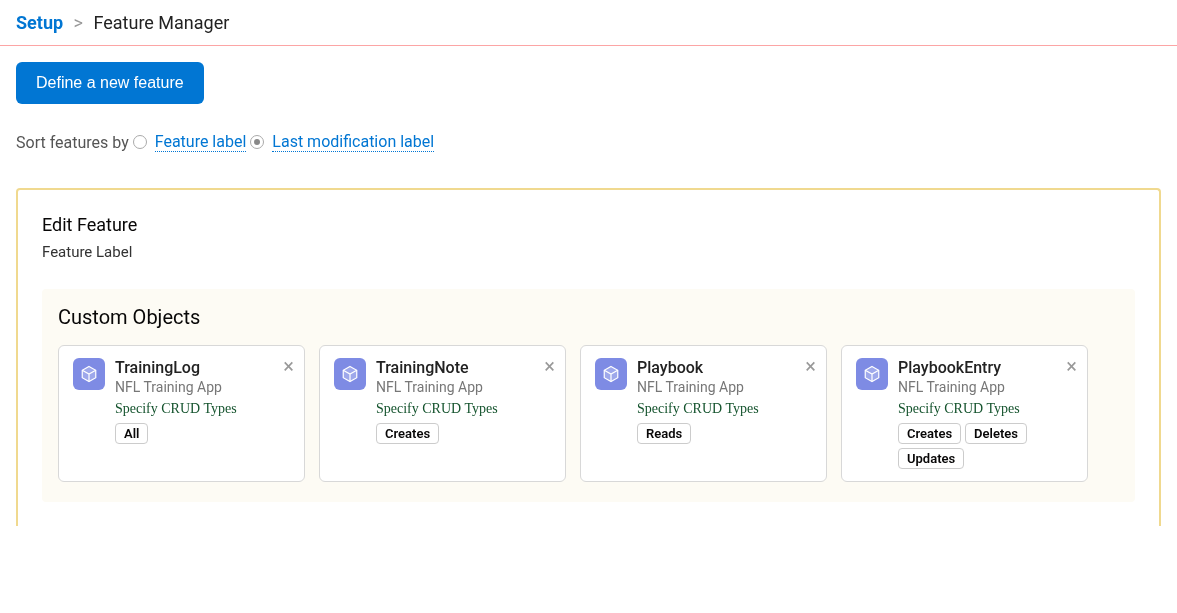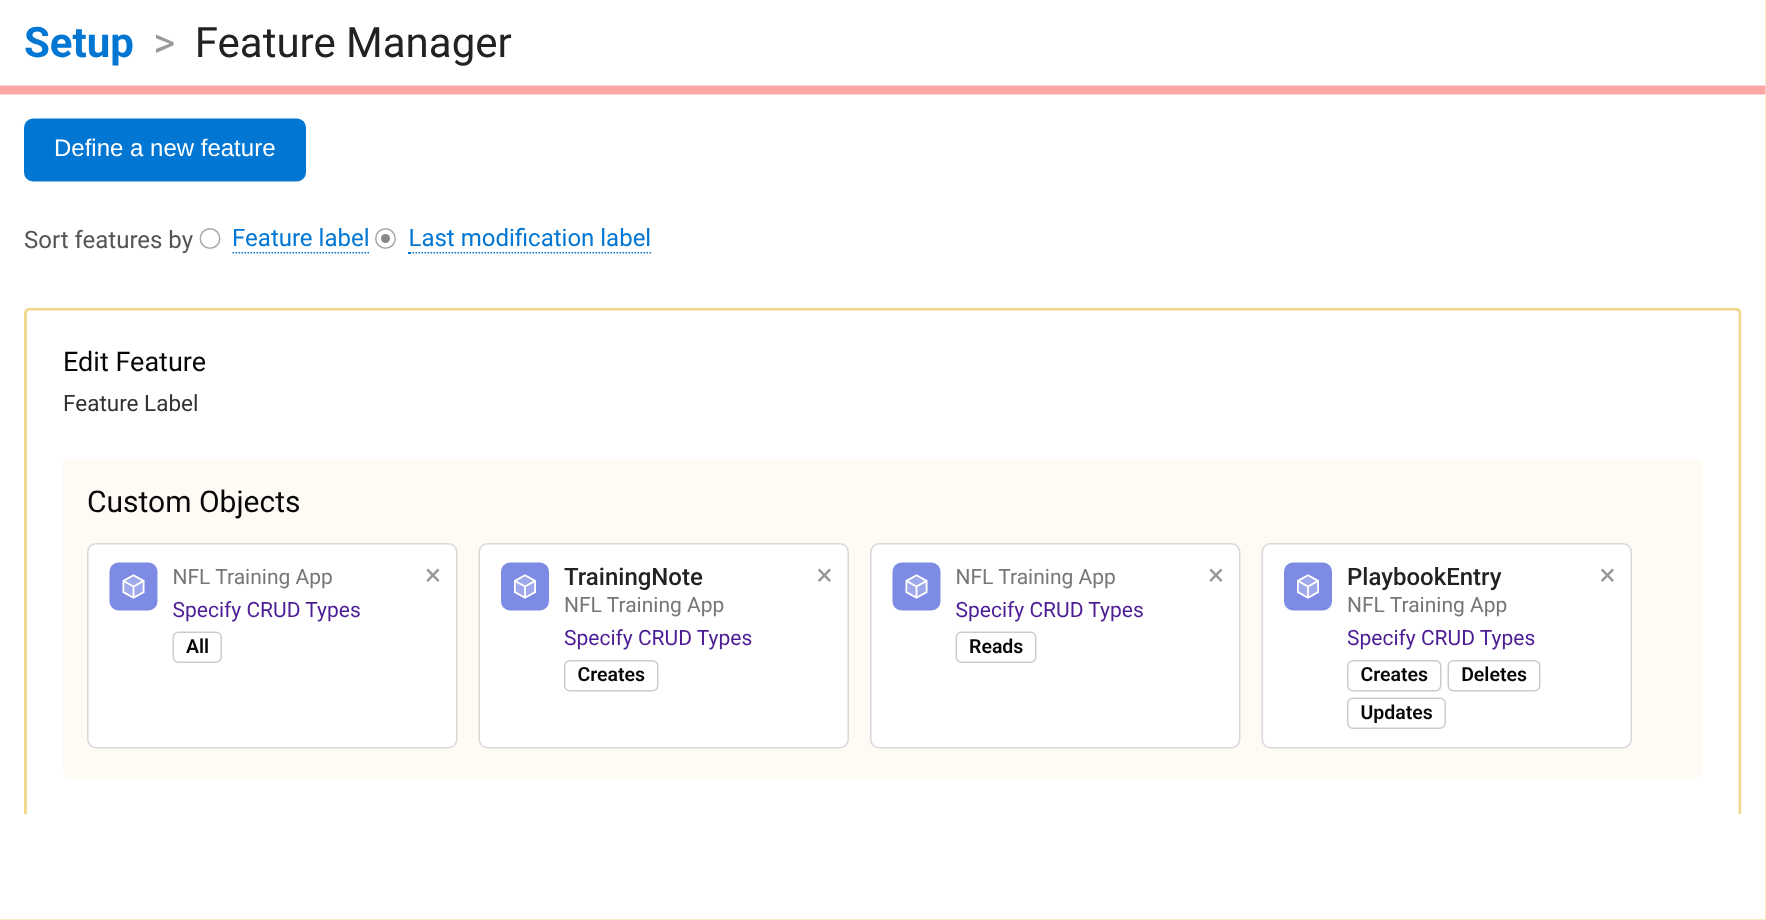--- a/index.html
+++ b/index.html
@@ -5,22 +5,22 @@
     * { box-sizing: border-box; margin: 0; padding: 0; }
     body {
       font-family: -apple-system, BlinkMacSystemFont, "Segoe UI", Roboto, Helvetica, Arial, sans-serif;
       background: #fff;
       color: #080707;
       width: 1177px;
     }
 
     .breadcrumb {
       padding: 12px 16px;
-      font-size: 28px;
-      border-bottom: 6px solid #fca5a5;
+      font-size: 18px;
+      border-bottom: 1px solid #fca5a5;
     }
     .breadcrumb .root {
       color: #0176d3;
       font-weight: 700;
     }
     .breadcrumb .sep {
       color: #999;
       margin: 0 6px;
       font-weight: 400;
     }
@@ -129,21 +129,21 @@
       position: absolute;
       top: 10px; right: 10px;
       color: #999;
       font-size: 20px;
       cursor: pointer;
       line-height: 1;
       user-select: none;
     }
     .card-title { font-size: 16px; font-weight: 500; color: #222; }
     .card-subtitle { font-size: 14px; color: #777; margin-top: 2px; }
-    .card-link { color: #4c1d95; font-size: 14px; margin-top: 6px; display: inline-block; cursor: pointer; }
+    .card-link { color: #14532d; font-size: 14px; margin-top: 6px; display: inline-block; cursor: pointer; font-family: Liberation Serif, serif; }
     .tag-row { margin-top: 6px; display: flex; gap: 4px; flex-wrap: wrap; }
     .tag {
       border: 1px solid #ccc;
       border-radius: 4px;
       padding: 2px 8px;
       font-size: 13px;
       font-weight: 600;
       background: #fff;
     }
   </style>
@@ -184,20 +184,21 @@
       <div class="cards-row">
 
         <div class="card">
           <div class="card-icon">
             <svg width="18" height="18" viewBox="0 0 24 24" fill="none">
                 <path d="M12 2 L21 7 L21 17 L12 22 L3 17 L3 7 Z" stroke="#fff" stroke-width="1.6" fill="rgba(255,255,255,0.25)"></path>
                 <path d="M3 7 L12 12 L21 7 M12 12 L12 22" stroke="#fff" stroke-width="1.6"></path>
               </svg>
           </div>
           <div class="card-body">
+            <div class="card-title">TrainingLog</div>
             <div class="card-subtitle">NFL Training App</div>
             <a class="card-link">Specify CRUD Types</a>
             <div class="tag-row">
               <span class="tag">All</span>
             </div>
           </div>
           <span class="card-close">×</span>
         </div>
 
         <div class="card">
@@ -219,20 +220,21 @@
         </div>
 
         <div class="card">
           <div class="card-icon">
             <svg width="18" height="18" viewBox="0 0 24 24" fill="none">
                 <path d="M12 2 L21 7 L21 17 L12 22 L3 17 L3 7 Z" stroke="#fff" stroke-width="1.6" fill="rgba(255,255,255,0.25)"></path>
                 <path d="M3 7 L12 12 L21 7 M12 12 L12 22" stroke="#fff" stroke-width="1.6"></path>
               </svg>
           </div>
           <div class="card-body">
+            <div class="card-title">Playbook</div>
             <div class="card-subtitle">NFL Training App</div>
             <a class="card-link">Specify CRUD Types</a>
             <div class="tag-row">
               <span class="tag">Reads</span>
             </div>
           </div>
           <span class="card-close">×</span>
         </div>
 
         <div class="card">

